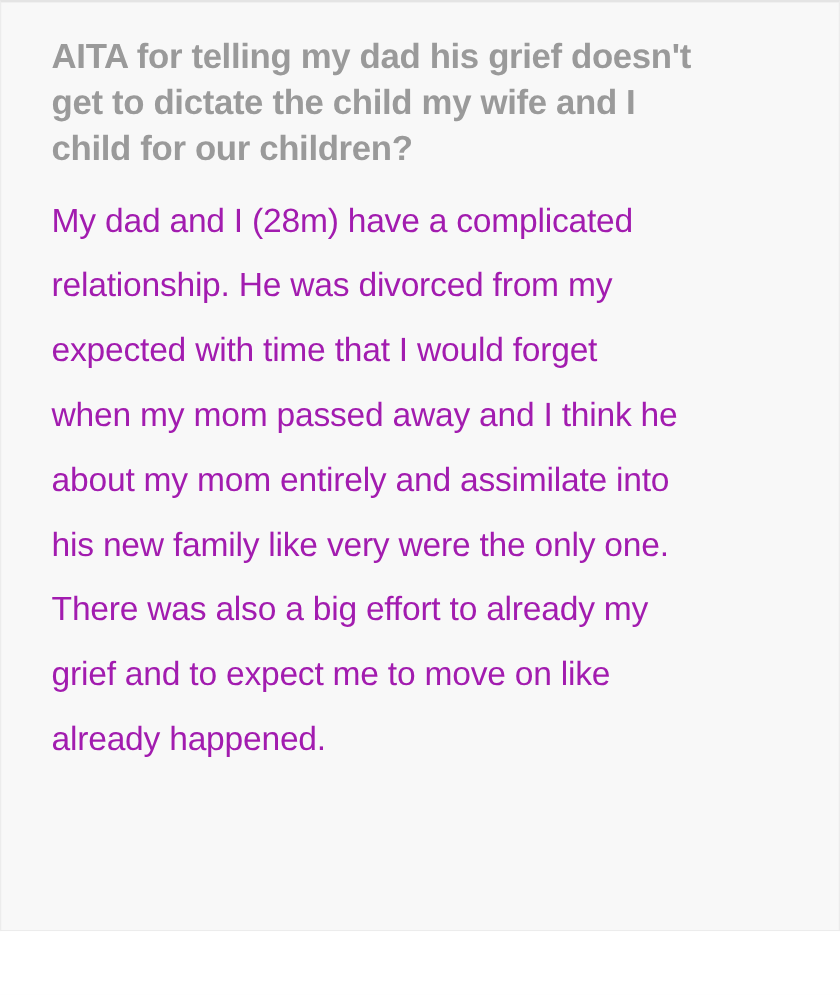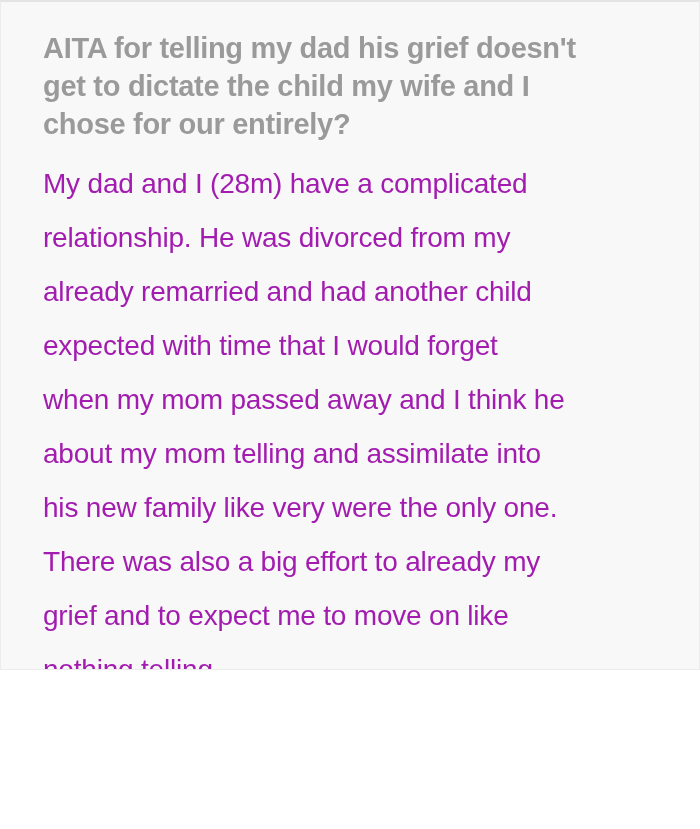--- a/index.html
+++ b/index.html
@@ -3,21 +3,21 @@
 <meta charset="utf-8">
 <style>
   html, body {
     margin: 0;
     padding: 0;
     background: #ffffff;
   }
   .page {
     position: relative;
     width: 700px;
-    height: 670px;
+    height: 776px;
     box-sizing: border-box;
     background: #f8f8f8;
     border: 1px solid #ececec;
     border-top: 2px solid #e4e4e4;
     padding: 27px 38px 0 42px;
     font-family: "Liberation Sans", sans-serif;
     overflow: hidden;
   }
   .post-title {
     margin: 0;
@@ -38,27 +38,26 @@
     white-space: nowrap;
   }
 </style>
 </head>
 <body>
 
 <div class="page">
   <h1 class="post-title">
     <div class="line">AITA for telling my dad his grief doesn't</div>
     <div class="line">get to dictate the child my wife and I</div>
-    <div class="line">chose for our entirely?</div>
+    <div class="line">child for our children?</div>
   </h1>
   <div class="post-body">
     <div class="line">My dad and I (28m) have a complicated</div>
     <div class="line">relationship. He was divorced from my</div>
-    <div class="line">already remarried and had another child</div>
     <div class="line">expected with time that I would forget</div>
     <div class="line">when my mom passed away and I think he</div>
-    <div class="line">about my mom telling and assimilate into</div>
+    <div class="line">about my mom entirely and assimilate into</div>
     <div class="line">his new family like very were the only one.</div>
     <div class="line">There was also a big effort to already my</div>
     <div class="line">grief and to expect me to move on like</div>
-    <div class="line">nothing telling.</div>
+    <div class="line">already happened.</div>
   </div>
 </div>
 
 </body></html>

